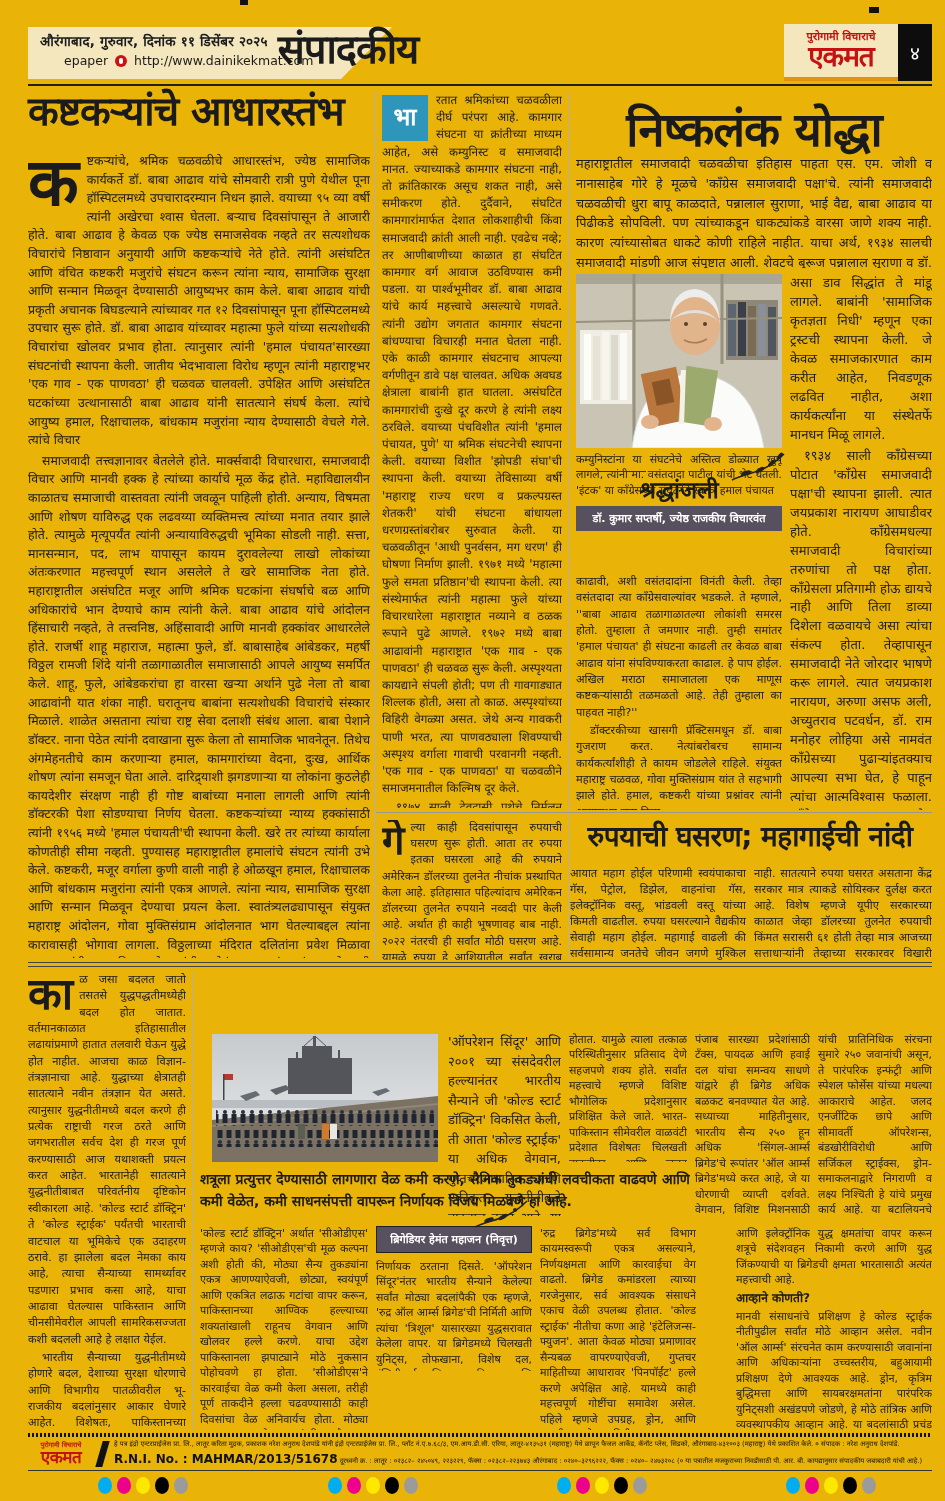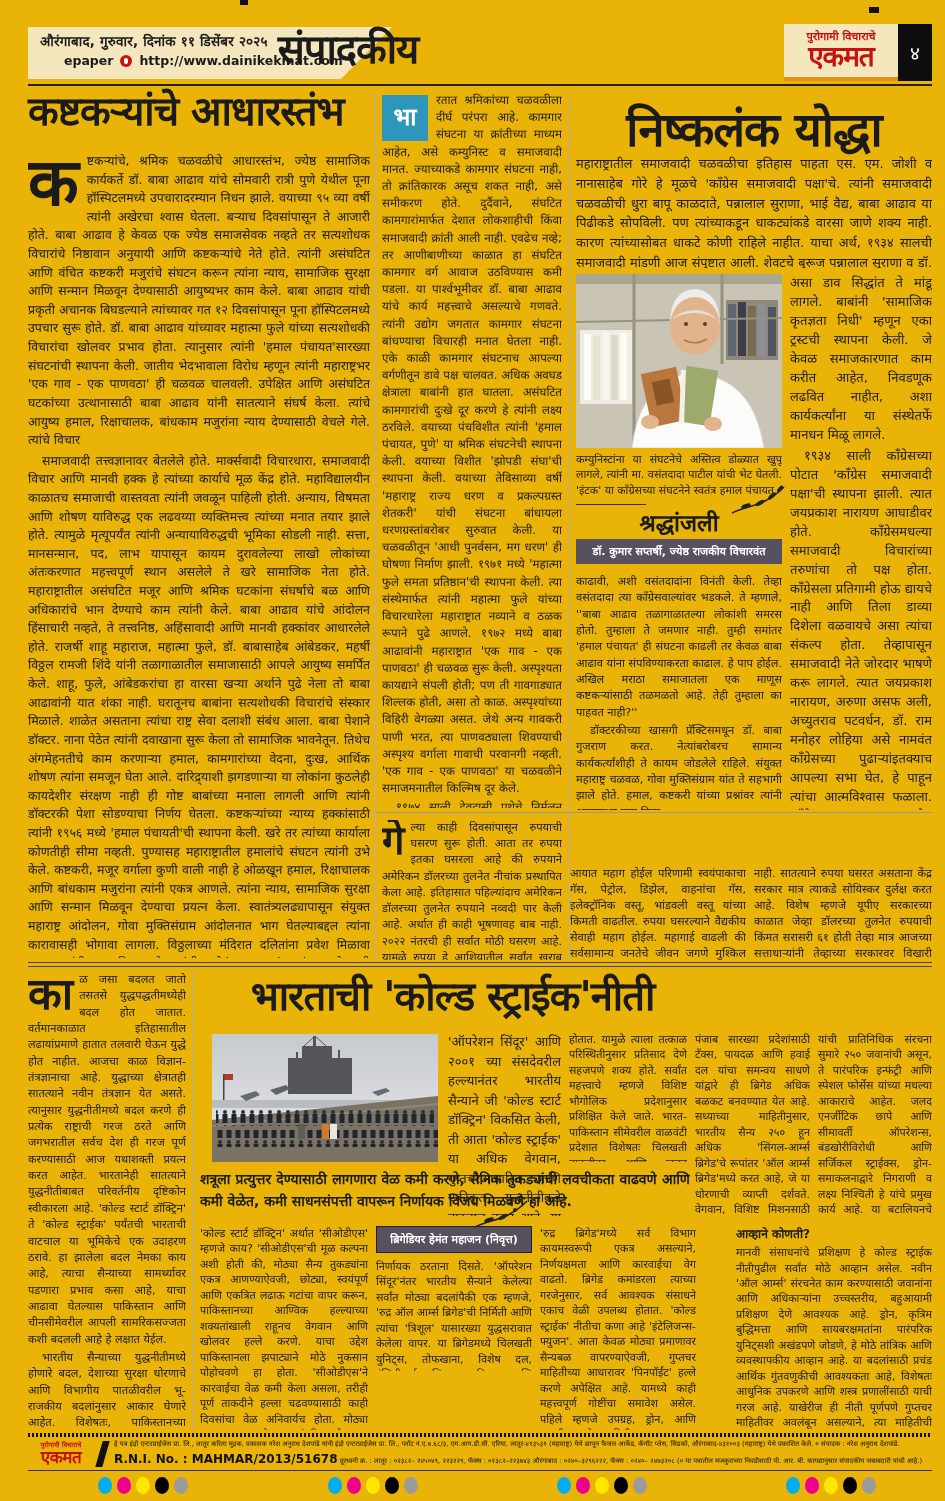--- a/index.html
+++ b/index.html
@@ -8,21 +8,21 @@
   .abs{position:absolute;}
   .jus{text-align:justify;overflow:hidden;}
   .jus p{margin:0;}
   .jus p + p{text-indent:14px;margin-top:2px;}
   .tick{position:absolute;background:#111;}
 
   
   .datebar{left:28px;top:27px;width:364px;height:52px;background:#f4e6bd;
            clip-path:polygon(0 0,100% 0,86% 100%,0 100%);}
   .dateline{font-size:13.5px;font-weight:700;padding:5px 0 0 12px;letter-spacing:.2px;}
-  .epaperline{font-size:12.5px;font-weight:700;padding:3px 0 0 36px;display:flex;align-items:center;gap:7px;}
+  .epaperline{font-size:12.5px;font-weight:400;padding:3px 0 0 36px;display:flex;align-items:center;gap:7px;}
   .ep-ic{display:inline-block;width:12px;height:12px;border-radius:50%;background:#cc1111;position:relative;}
   .ep-ic::after{content:"";position:absolute;left:4px;top:3px;width:4px;height:6px;background:#fff;border-radius:2px;}
   .section-title{left:248px;top:20px;width:200px;text-align:center;font-size:40px;font-weight:800;letter-spacing:-1px;}
   .masthead{left:784px;top:24px;width:114px;height:53px;background:#f4e6bd;border-bottom:4px solid #e2920f;
             text-align:center;color:#c41111;}
   .mh-tag{font-size:11px;font-weight:800;padding-top:4px;}
   .mh-name{font-size:28px;font-weight:900;line-height:1;letter-spacing:-1px;}
   .pagenum{left:898px;top:24px;width:34px;height:57px;background:#0d0d0d;color:#fff;
            display:flex;align-items:center;justify-content:center;font-size:19px;}
   .header-rule{left:28px;top:84px;width:904px;height:2px;background:#222;}
@@ -40,21 +40,21 @@
   
   .mid-col{left:382px;top:92px;width:180px;height:716px;font-size:11.7px;line-height:1.47;}
   .dc-box{float:left;width:46px;height:46px;background:#2d96ba;color:#fff;font-size:24px;font-weight:800;
           display:flex;align-items:center;justify-content:center;margin:3px 8px 2px 0;}
 
   
   .feature-title{left:576px;top:86px;width:356px;text-align:center;font-size:47px;font-weight:800;letter-spacing:-1px;line-height:1;margin-top:20px;}
   .feature-intro{left:576px;top:154px;width:356px;height:114px;font-size:12.8px;line-height:1.55;}
   .feature-photo{left:576px;top:274px;width:206px;height:174px;}
   .feature-underphoto{left:576px;top:452px;width:206px;height:46px;font-size:10.9px;line-height:1.42;}
-  .tribute-box{left:576px;top:509px;width:206px;height:62px;}
+  .tribute-box{left:576px;top:476px;width:206px;height:62px;}
   .tribute-box::before{content:"";position:absolute;left:0;top:-5px;width:34%;height:1px;background:#333;}
   .trib-title{font-size:23px;font-weight:800;text-align:center;line-height:1.3;}
   .byline-bar{background:#57505e;color:#fff;font-weight:700;text-align:center;height:25px;line-height:25px;
               font-size:11px;white-space:nowrap;overflow:hidden;}
   .branch{position:absolute;right:-4px;top:-26px;}
   .feature-colL{left:576px;top:574px;width:206px;height:236px;font-size:11.2px;line-height:1.46;}
   .feature-colR{left:790px;top:274px;width:142px;height:536px;font-size:13px;line-height:1.46;}
 
   
   .rupee-ge{left:382px;top:820px;width:180px;height:140px;font-size:11.2px;line-height:1.45;}
@@ -200,32 +200,32 @@
   <div class="abs jus feature-colR">
     <p>असा डाव सिद्धांत ते मांडू लागले. बाबांनी 'सामाजिक कृतज्ञता निधी' म्हणून एका ट्रस्टची स्थापना केली. जे केवळ समाजकारणात काम करीत आहेत, निवडणूक लढवित नाहीत, अशा कार्यकर्त्यांना या संस्थेतर्फे मानधन मिळू लागले.</p>
     <p>१९३४ साली काँग्रेसच्या पोटात 'काँग्रेस समाजवादी पक्षा'ची स्थापना झाली. त्यात जयप्रकाश नारायण आघाडीवर होते. काँग्रेसमधल्या समाजवादी विचारांच्या तरुणांचा तो पक्ष होता. काँग्रेसला प्रतिगामी होऊ द्यायचे नाही आणि तिला डाव्या दिशेला वळवायचे असा त्यांचा संकल्प होता. तेव्हापासून समाजवादी नेते जोरदार भाषणे करू लागले. त्यात जयप्रकाश नारायण, अरुणा असफ अली, अच्युतराव पटवर्धन, डॉ. राम मनोहर लोहिया असे नामवंत काँग्रेसच्या पुढाऱ्यांइतक्याच आपल्या सभा घेत, हे पाहून त्यांचा आत्मविश्वास फळाला. काँग्रेस पक्षातल्या ज्येष्ठ पुढाऱ्यांवर 'अमका प्रतिगामी आहे' असे शिक्के ते मारू लागले. त्यामुळे १९४८ साली काँग्रेसमधून हकालपट्टी झाली. त्यानंतर चळवळ स्वतंत्रपणे वाटचाल करू लागली. या फुटिरतेचा शाप होता. मतभेद झाले, की लगेच दोन समाजवादी पक्ष होणार, हे ठरलेले. दोघेही नाहीत. एकटेपणाची जाणीव झाली, की पुन्हा ऐक्य असा प्रकार चालू झाला. त्यामुळे समाजवादी</p>
 
   </div>
 
   <div class="abs jus rupee-ge">
     <p><span class="dc-ge">गे</span><span>ल्या काही दिवसांपासून रुपयाची घसरण सुरू होती. आता तर रुपया इतका घसरला आहे की रुपयाने अमेरिकन डॉलरच्या तुलनेत नीचांक प्रस्थापित केला आहे. इतिहासात पहिल्यांदाच अमेरिकन डॉलरच्या तुलनेत रुपयाने नव्वदी पार केली आहे. अर्थात ही काही भूषणावह बाब नाही. २०२२ नंतरची ही सर्वांत मोठी घसरण आहे. यामुळे रुपया हे आशियातील सर्वांत खराब चलन ठरले आहे.</span></p>
 
   </div>
+  <div class="abs rupee-title">रुपयाची  घसरण; महागाईची नांदी</div>
   <div class="abs jus rupee-colA">आयात महाग होईल परिणामी स्वयंपाकाचा गॅस, पेट्रोल, डिझेल, वाहनांचा गॅस, इलेक्ट्रॉनिक वस्तू, भांडवली वस्तू यांच्या किमती वाढतील. रुपया घसरल्याने वैद्यकीय सेवाही महाग होईल. महागाई वाढली की सर्वसामान्य जनतेचे जीवन जगणे मुश्किल होईल. देशात आधीच महागाईचा दर उच्चांकी पातळीवर आहे त्यात आणखी भर पडेल. रुपयाची ही ऐतिहासिक घसरण चिंताजनक आहे. ही घसरण रोखण्यासाठी केंद्र सरकार कोणतेही पाऊल उचलत</div>
   <div class="abs jus rupee-colB">
     <p>नाही. सातत्याने रुपया घसरत असताना केंद्र सरकार मात्र त्याकडे सोयिस्कर दुर्लक्ष करत आहे. विशेष म्हणजे यूपीए सरकारच्या काळात जेव्हा डॉलरच्या तुलनेत रुपयाची किंमत सरासरी ६१ होती तेव्हा मात्र आजच्या सत्ताधाऱ्यांनी तेव्हाच्या सरकारवर विखारी टीका केली होती. आता मात्र रुपया सातत्याने घसरत असताना सत्ताधारी त्यावर अवाक्षरही काढायला तयार नाहीत.</p>
 
   </div>
 
   <div class="abs jus bl-col">
     <p><span class="dc-ka">का</span><span>ळ जसा बदलत जातो तसतसे युद्धपद्धतीमध्येही बदल होत जातात. वर्तमानकाळात इतिहासातील लढायांप्रमाणे हातात तलवारी घेऊन युद्धे होत नाहीत. आजचा काळ विज्ञान-तंत्रज्ञानाचा आहे. युद्धाच्या क्षेत्रातही सातत्याने नवीन तंत्रज्ञान येत असते. त्यानुसार युद्धनीतीमध्ये बदल करणे ही प्रत्येक राष्ट्राची गरज ठरते आणि जगभरातील सर्वच देश ही गरज पूर्ण करण्यासाठी आज यथाशक्ती प्रयत्न करत आहेत. भारतानेही सातत्याने युद्धनीतीबाबत परिवर्तनीय दृष्टिकोन स्वीकारला आहे. 'कोल्ड स्टार्ट डॉक्ट्रिन' ते 'कोल्ड स्ट्राईक' पर्यंतची भारताची वाटचाल या भूमिकेचे एक उदाहरण ठरावे. हा झालेला बदल नेमका काय आहे, त्याचा सैन्याच्या सामर्थ्यावर पडणारा प्रभाव कसा आहे, याचा आढावा घेतल्यास पाकिस्तान आणि चीनसीमेवरील आपली सामरिकसज्जता कशी बदलली आहे हे लक्षात येईल.</span></p>
     <p>भारतीय सैन्याच्या युद्धनीतीमध्ये होणारे बदल, देशाच्या सुरक्षा धोरणाचे आणि विभागीय पातळीवरील भू-राजकीय बदलांनुसार आकार घेणारे आहेत. विशेषतः, पाकिस्तानच्या सीमेवरील आव्हाने आणि युद्धाच्या बदलत्या स्वरूपामुळे, भारताला आपल्या सैन्यक्षमतेचा आणि कारवाईच्या वेगाचा पुनर्विचार करण्यास भाग पाडले आहे. 'ऑपरेशन सिंदूर' आणि २००१ मध्ये संसदेवर झालेल्या दहशतवादी हल्ल्यानंतर 'ऑपरेशन पराक्रम' अंतर्गत भारताच्या सैन्याला सीमेवर पोहोचण्यासाठी तीन आठवड्यांपेक्षा जास्त काळ लागला होता. इतका मोठा वेळ मिळाल्याने, आंतरराष्ट्रीय दबावामुळे भारताला आक्रमक कारवाई न करता सैन्य मागे घ्यावे लागले. याच अनुभवातून 'कोल्ड स्टार्ट डॉक्ट्रिन'चा जन्म झाला.</p>
   </div>
 
-  <div class="abs def-title">भारताची 'कोल्ड स्ट्राईक'नीती</div>
 
   <div class="abs def-photo">
     <svg width="226" height="128" viewBox="0 0 226 128" xmlns="http://www.w3.org/2000/svg">
       <defs>
         <linearGradient id="skyg" x1="0" y1="0" x2="0" y2="1">
           <stop offset="0" stop-color="#c7cacd"></stop>
             <stop offset="1" stop-color="#e9ebec"></stop>
         </linearGradient>
         <pattern id="pp" width="9" height="15" patternUnits="userSpaceOnUse">
           <circle cx="4" cy="3" r="2" fill="#2b303b"></circle>
@@ -277,20 +277,21 @@
         <ellipse cx="30" cy="20" rx="5" ry="2" fill="#222" transform="rotate(-30 30 20)"></ellipse>
         <ellipse cx="42" cy="13" r="5" ry="2" fill="#222" transform="rotate(-42 42 13)"></ellipse>
       </svg>
       <div class="byline-bar">ब्रिगेडियर हेमंत महाजन (निवृत्त)</div>
     </div>
     <div class="jus def-boxtext">निर्णायक ठरताना दिसते. 'ऑपरेशन सिंदूर'नंतर भारतीय सैन्याने केलेल्या सर्वांत मोठ्या बदलांपैकी एक म्हणजे, 'रुद्र ऑल आर्म्स ब्रिगेड'ची निर्मिती आणि त्यांचा 'त्रिशूल' यासारख्या युद्धसरावात केलेला वापर. या ब्रिगेडमध्ये चिलखती युनिट्स, तोफखाना, विशेष दल, इंजिनीअर्स, सिग्नल युनिट्स आणि सर्वांत महत्त्वाचे म्हणजे मानवरहित हवाई प्रणाली यांचा समावेश करण्यात आला आहे. पारंपरिक युद्धात वेगवेगळ्या विभागांमध्ये समन्वय साधण्यात, वेळ आणि ऊर्जा खर्च होते.</div>
   </div>
 
   <div class="abs jus def-col3">'रुद्र ब्रिगेड'मध्ये सर्व विभाग कायमस्वरूपी एकत्र असल्याने, निर्णयक्षमता आणि कारवाईचा वेग वाढतो. ब्रिगेड कमांडरला त्याच्या गरजेनुसार, सर्व आवश्यक संसाधने एकाच वेळी उपलब्ध होतात. 'कोल्ड स्ट्राईक' नीतीचा कणा आहे 'इंटेलिजन्स-फ्युजन'. आता केवळ मोठ्या प्रमाणावर सैन्यबळ वापरण्याऐवजी, गुप्तचर माहितीच्या आधारावर 'पिनपॉईंट' हल्ले करणे अपेक्षित आहे. यामध्ये काही महत्त्वपूर्ण गोष्टींचा समावेश असेल. पहिले म्हणजे उपग्रह, ड्रोन, आणि मानवी गुप्तहेर माहितीच्या माध्यमातून, शत्रूच्या हालचालींवर त्वरित आणि सतत लक्ष ठेवणे. दुसरे म्हणजे अचूक लक्ष्य निश्चित करून, कमीत-कमी नुकसान होईल याची खात्री करणे. याखेरीज राष्ट्राच्या सायबर</div>
   <div class="abs jus def-col4">
+    <p>आणि इलेक्ट्रॉनिक युद्ध क्षमतांचा वापर करून शत्रूचे संदेशवहन निकामी करणे आणि युद्ध जिंकण्याची या ब्रिगेडची क्षमता भारतासाठी अत्यंत महत्त्वाची आहे.</p>
     <p class="subhead">आव्हाने कोणती?</p>
     <p style="text-indent:0;">मानवी संसाधनांचे प्रशिक्षण हे कोल्ड स्ट्राईक नीतीपुढील सर्वांत मोठे आव्हान असेल. नवीन 'ऑल आर्म्स' संरचनेत काम करण्यासाठी जवानांना आणि अधिकाऱ्यांना उच्चस्तरीय, बहुआयामी प्रशिक्षण देणे आवश्यक आहे. ड्रोन, कृत्रिम बुद्धिमत्ता आणि सायबरक्षमतांना पारंपरिक युनिट्सशी अखंडपणे जोडणे, हे मोठे तांत्रिक आणि व्यवस्थापकीय आव्हान आहे. या बदलांसाठी प्रचंड आर्थिक गुंतवणुकीची आवश्यकता आहे, विशेषतः आधुनिक उपकरणे आणि शस्त्र प्रणालींसाठी याची गरज आहे. याखेरीज ही नीती पूर्णपणे गुप्तचर माहितीवर अवलंबून असल्याने, त्या माहितीची अचूकता आणि त्यावरचा विश्वास अत्यंत महत्त्वाचा आहे. भारताच्या युद्धनीतीतील हा बदल, जागतिक पातळीवरही महत्त्वाचा ठरतो.</p>
   </div>
 
   <div class="abs f-toprule"></div>
   <div class="abs footer-row">
     <div class="f-logo">
       <div class="f-logo-tag">पुरोगामी विचाराचे</div>
       <div class="f-logo-name">एकमत</div>
     </div>

